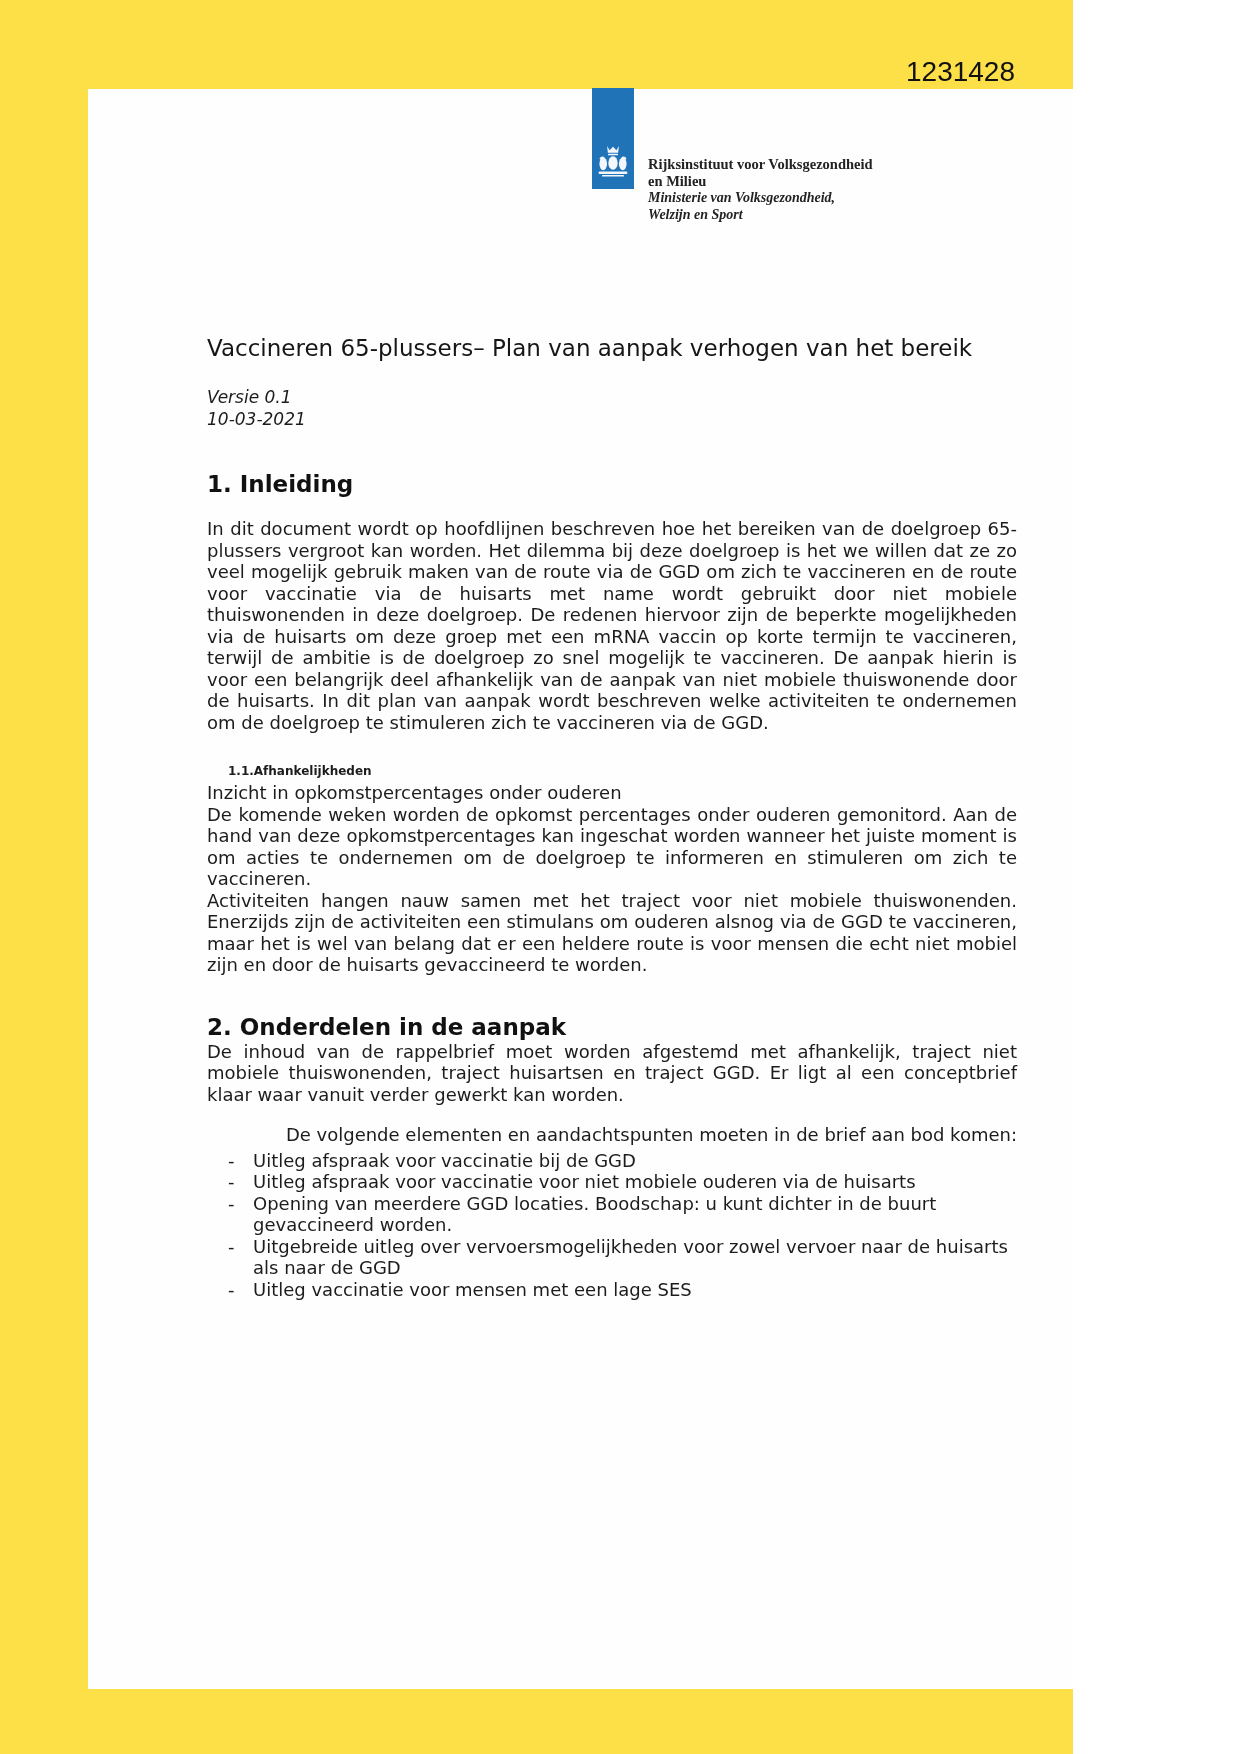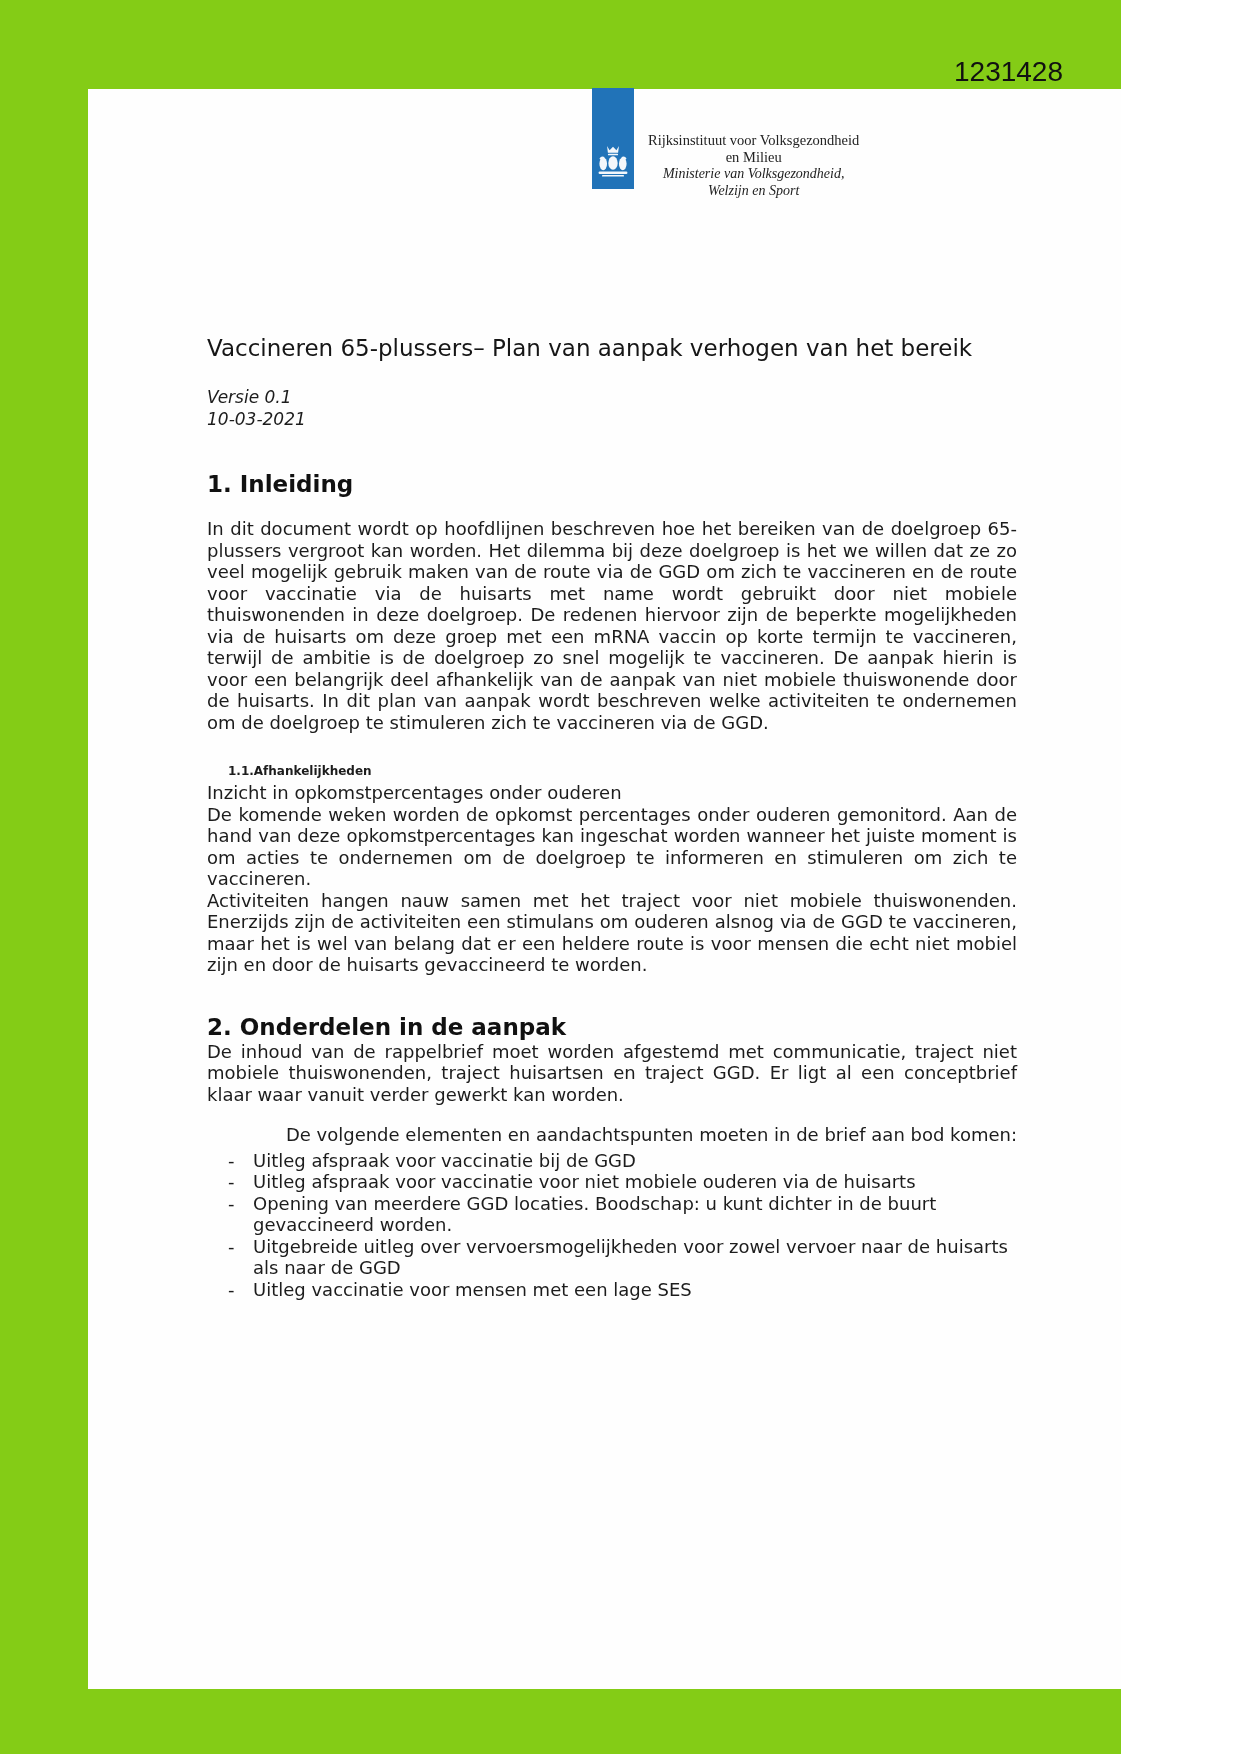--- a/index.html
+++ b/index.html
@@ -1,25 +1,24 @@
 <!DOCTYPE html>
 <html><head>
 <meta charset="utf-8">
 <style>
   html,body{margin:0;padding:0;}
   body{background:#ffffff;}
   .page{
     position:relative;
     width:1073px;
     height:1754px;
-    background:#84cc16;
+    background:#fde047;
     color:#1c1c1c;
     font-family:"DejaVu Sans","Liberation Sans",sans-serif;
     overflow:hidden;
-    padding-left:48px;
   }
   
   .sheet{
     position:absolute;
     left:88px; top:89px;
     width:1092px; height:1600px;
     background:#fefefe;
   }
   .page-number{
     position:absolute;
@@ -39,25 +38,24 @@
     position:relative;
     flex:0 0 auto;
   }
   .logo-flag svg{
     position:absolute;
     left:50%; bottom:8px;
     transform:translateX(-50%);
   }
   .logo-text{
     margin-left:14px;
-    margin-top:44px;
+    margin-top:68px;
     font-family:"Liberation Serif","DejaVu Serif",serif;
-    font-weight:normal;
+    font-weight:bold;
     white-space:nowrap;
-    text-align:center;
   }
   .logo-org{
     font-size:14.5px;
     line-height:17px;
     color:#222;
   }
   .logo-ministry{
     font-size:14px;
     line-height:16.5px;
     font-style:italic;
@@ -167,21 +165,21 @@
 
     <h3 class="h-sub">1.1.Afhankelijkheden</h3>
 
     <div class="u-head">Inzicht in opkomstpercentages onder ouderen</div>
     <p class="para">De komende weken worden de opkomst percentages onder ouderen gemonitord. Aan de hand van deze opkomstpercentages kan ingeschat worden wanneer het juiste moment is om acties te ondernemen om de doelgroep te informeren en stimuleren om zich te vaccineren.</p>
 
     <p class="para">Activiteiten hangen nauw samen met het traject voor niet mobiele thuiswonenden. Enerzijds zijn de activiteiten een stimulans om ouderen alsnog via de GGD te vaccineren, maar het is wel van belang dat er een heldere route is voor mensen die echt niet mobiel zijn en door de huisarts gevaccineerd te worden.</p>
 
     <h2 class="h-sec sec2">2. Onderdelen in de aanpak</h2>
 
-    <p class="para">De inhoud van de rappelbrief moet worden afgestemd met communicatie, traject niet mobiele thuiswonenden, traject huisartsen en traject GGD. Er ligt al een conceptbrief klaar waar vanuit verder gewerkt kan worden.</p>
+    <p class="para">De inhoud van de rappelbrief moet worden afgestemd met afhankelijk, traject niet mobiele thuiswonenden, traject huisartsen en traject GGD. Er ligt al een conceptbrief klaar waar vanuit verder gewerkt kan worden.</p>
 
     <p class="para lead">De volgende elementen en aandachtspunten moeten in de brief aan bod komen:</p>
 
     <div class="bullets">
       <div class="bullet">
         <span class="dash">-</span>
         <span>Uitleg afspraak voor vaccinatie bij de GGD</span>
       </div>
       <div class="bullet">
         <span class="dash">-</span>

